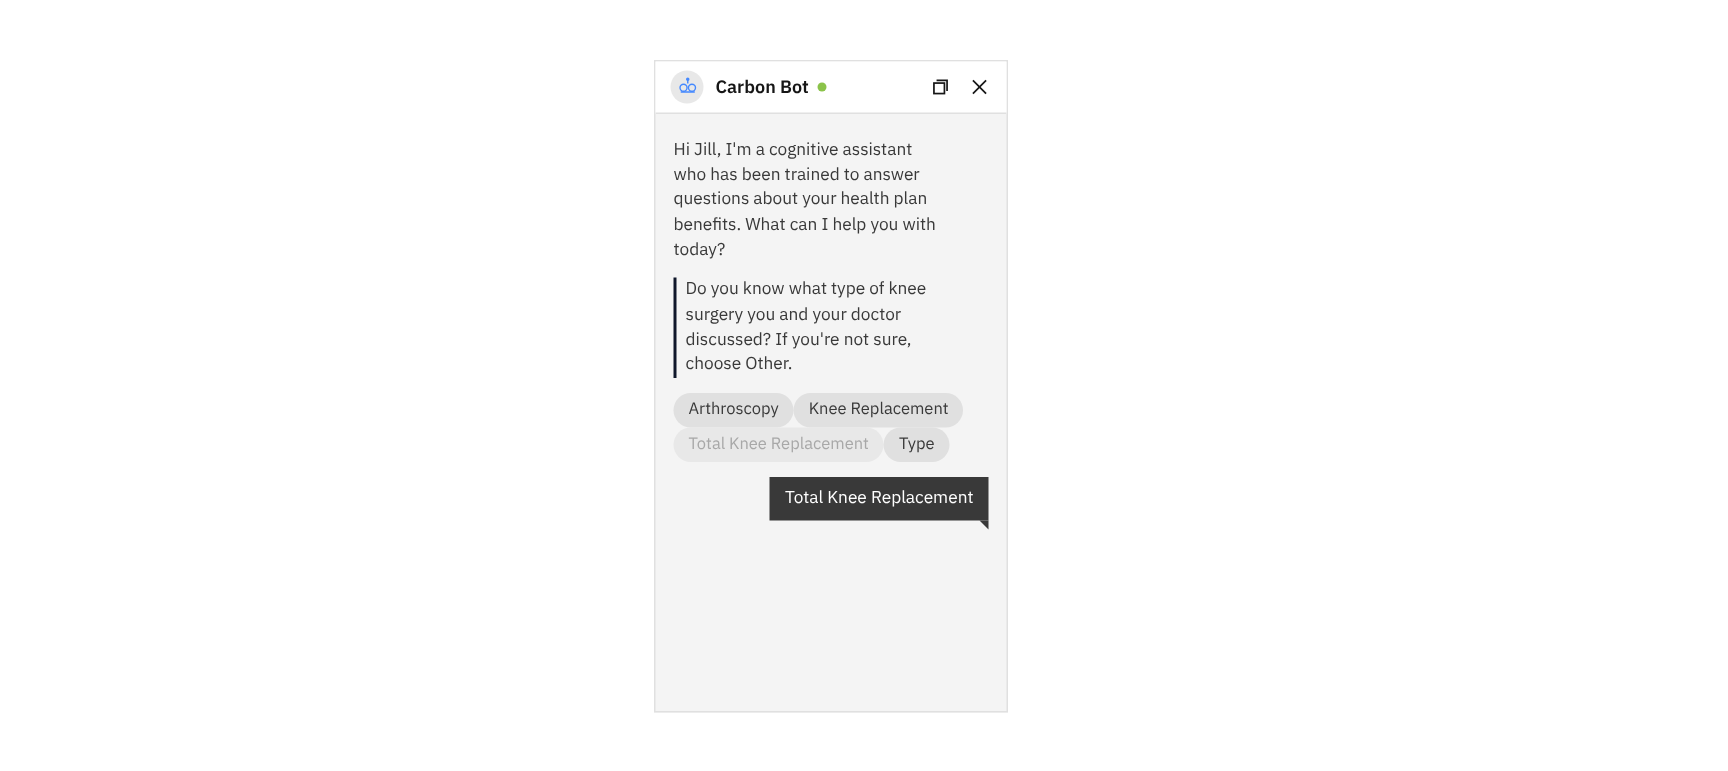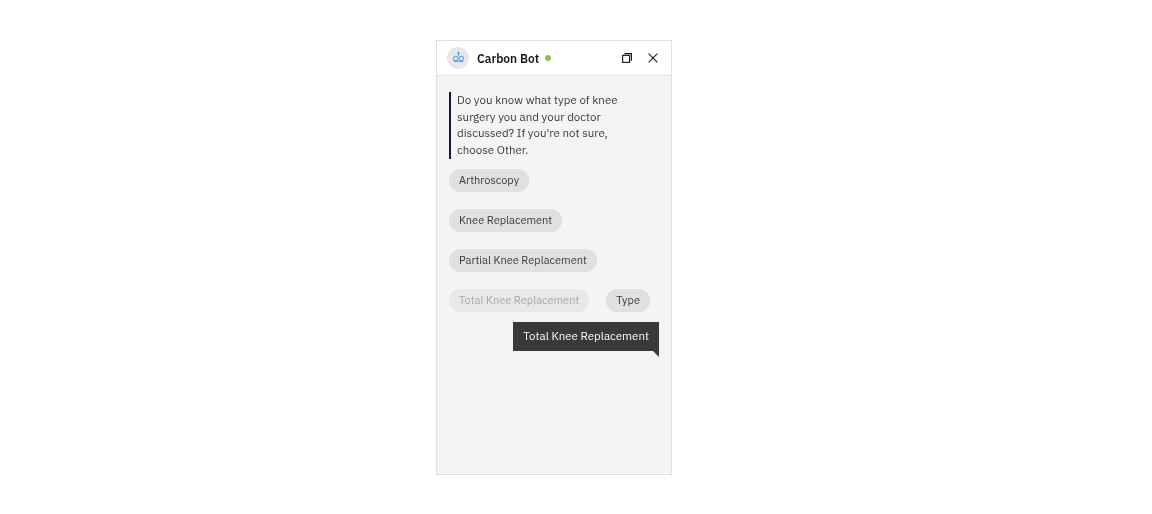--- a/index.html
+++ b/index.html
@@ -92,21 +92,21 @@
     right:0;
     bottom:-6px;
     width:0;height:0;
     border-top:6px solid #393939;
     border-left:6px solid transparent;
   }
   .user-msg.slim { padding:6px 10px; }
   .chips {
     display:flex;
     flex-wrap:wrap;
-    gap:17px;
+    gap:0;
   }
   .chip {
     background:#e0e0e0;
     color:#393939;
     font-size:11px;
     padding:5px 10px;
     border-radius:12px;
     cursor:pointer;
     line-height:1.2;
   }
@@ -179,28 +179,28 @@
     <div class="header-icon">
       <svg viewBox="0 0 16 16" stroke="currentColor" stroke-width="1.3">
         <line x1="3" y1="3" x2="13" y2="13"></line>
         <line x1="13" y1="3" x2="3" y2="13"></line>
       </svg>
     </div>
   </div>
 
   <div class="chat-body">
 
+    <div class="bot-msg">Hi Jill, I'm a cognitive assistant who has been trained to answer questions about your health plan benefits. What can I help you with today?</div>
 
 
     <div class="bot-msg bot-msg-block">Do you know what type of knee surgery you and your doctor discussed? If you're not sure, choose Other.</div>
 
     <div class="chips">
       <div class="chip">Arthroscopy</div>
       <div class="chip">Knee Replacement</div>
-      <div class="chip">Partial Knee Replacement</div>
       <div class="chip disabled">Total Knee Replacement</div>
       <div class="chip">Type</div>
     </div>
 
     <div class="user-msg-wrap">
       <div class="user-msg slim">Total Knee Replacement</div>
     </div>
 
   </div>
 

